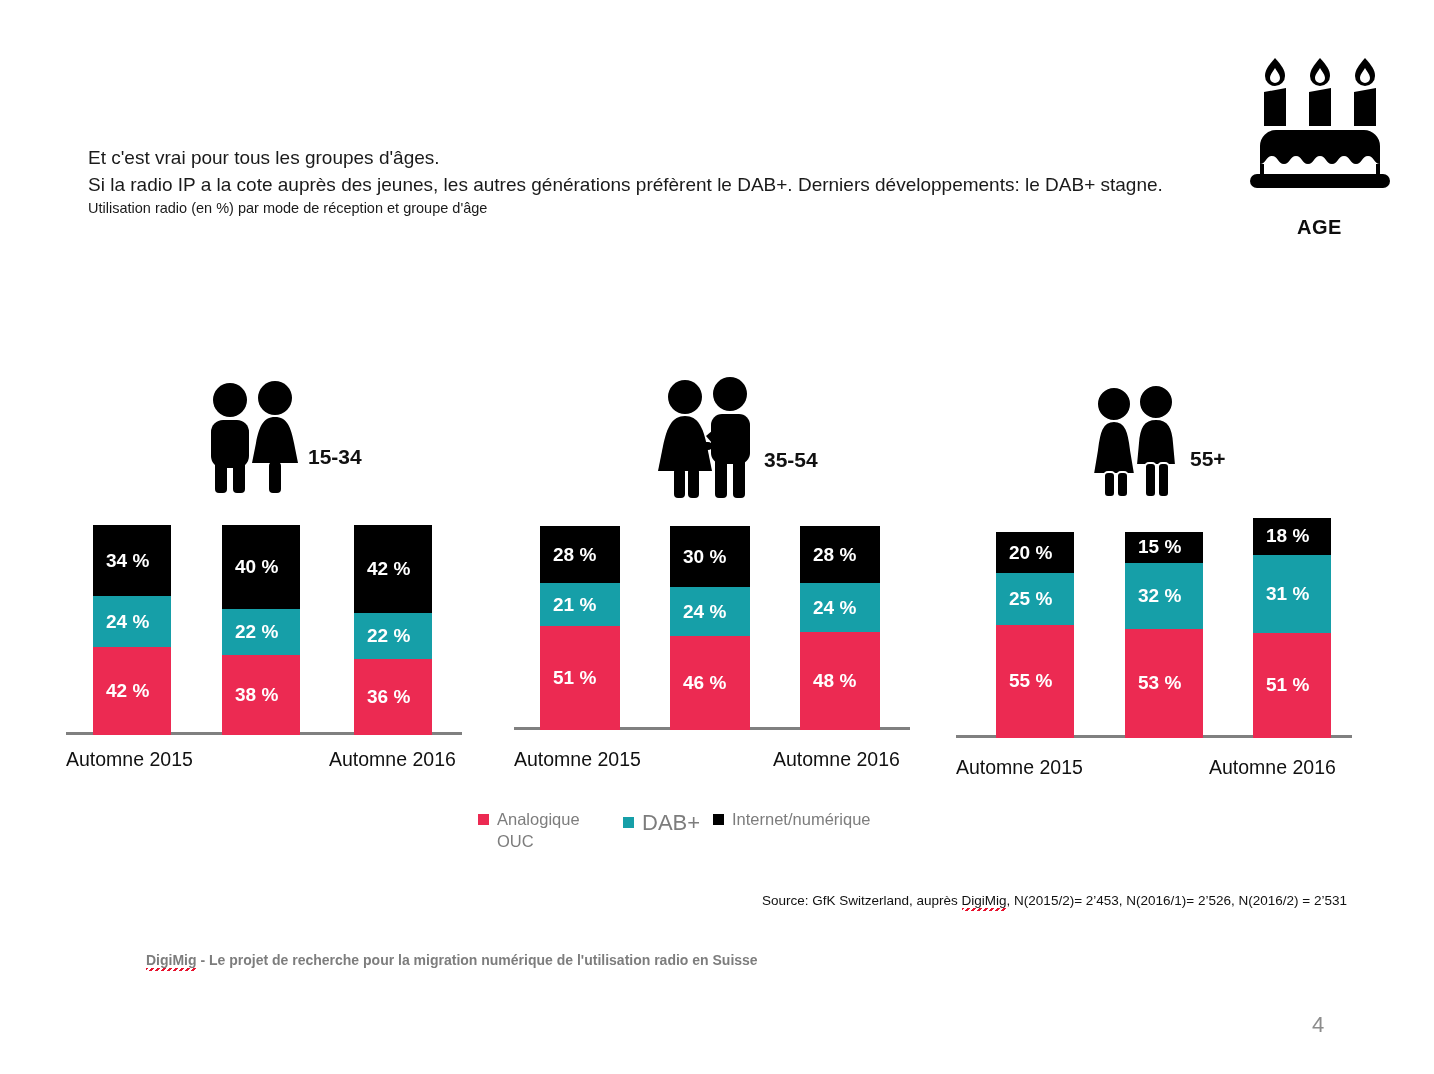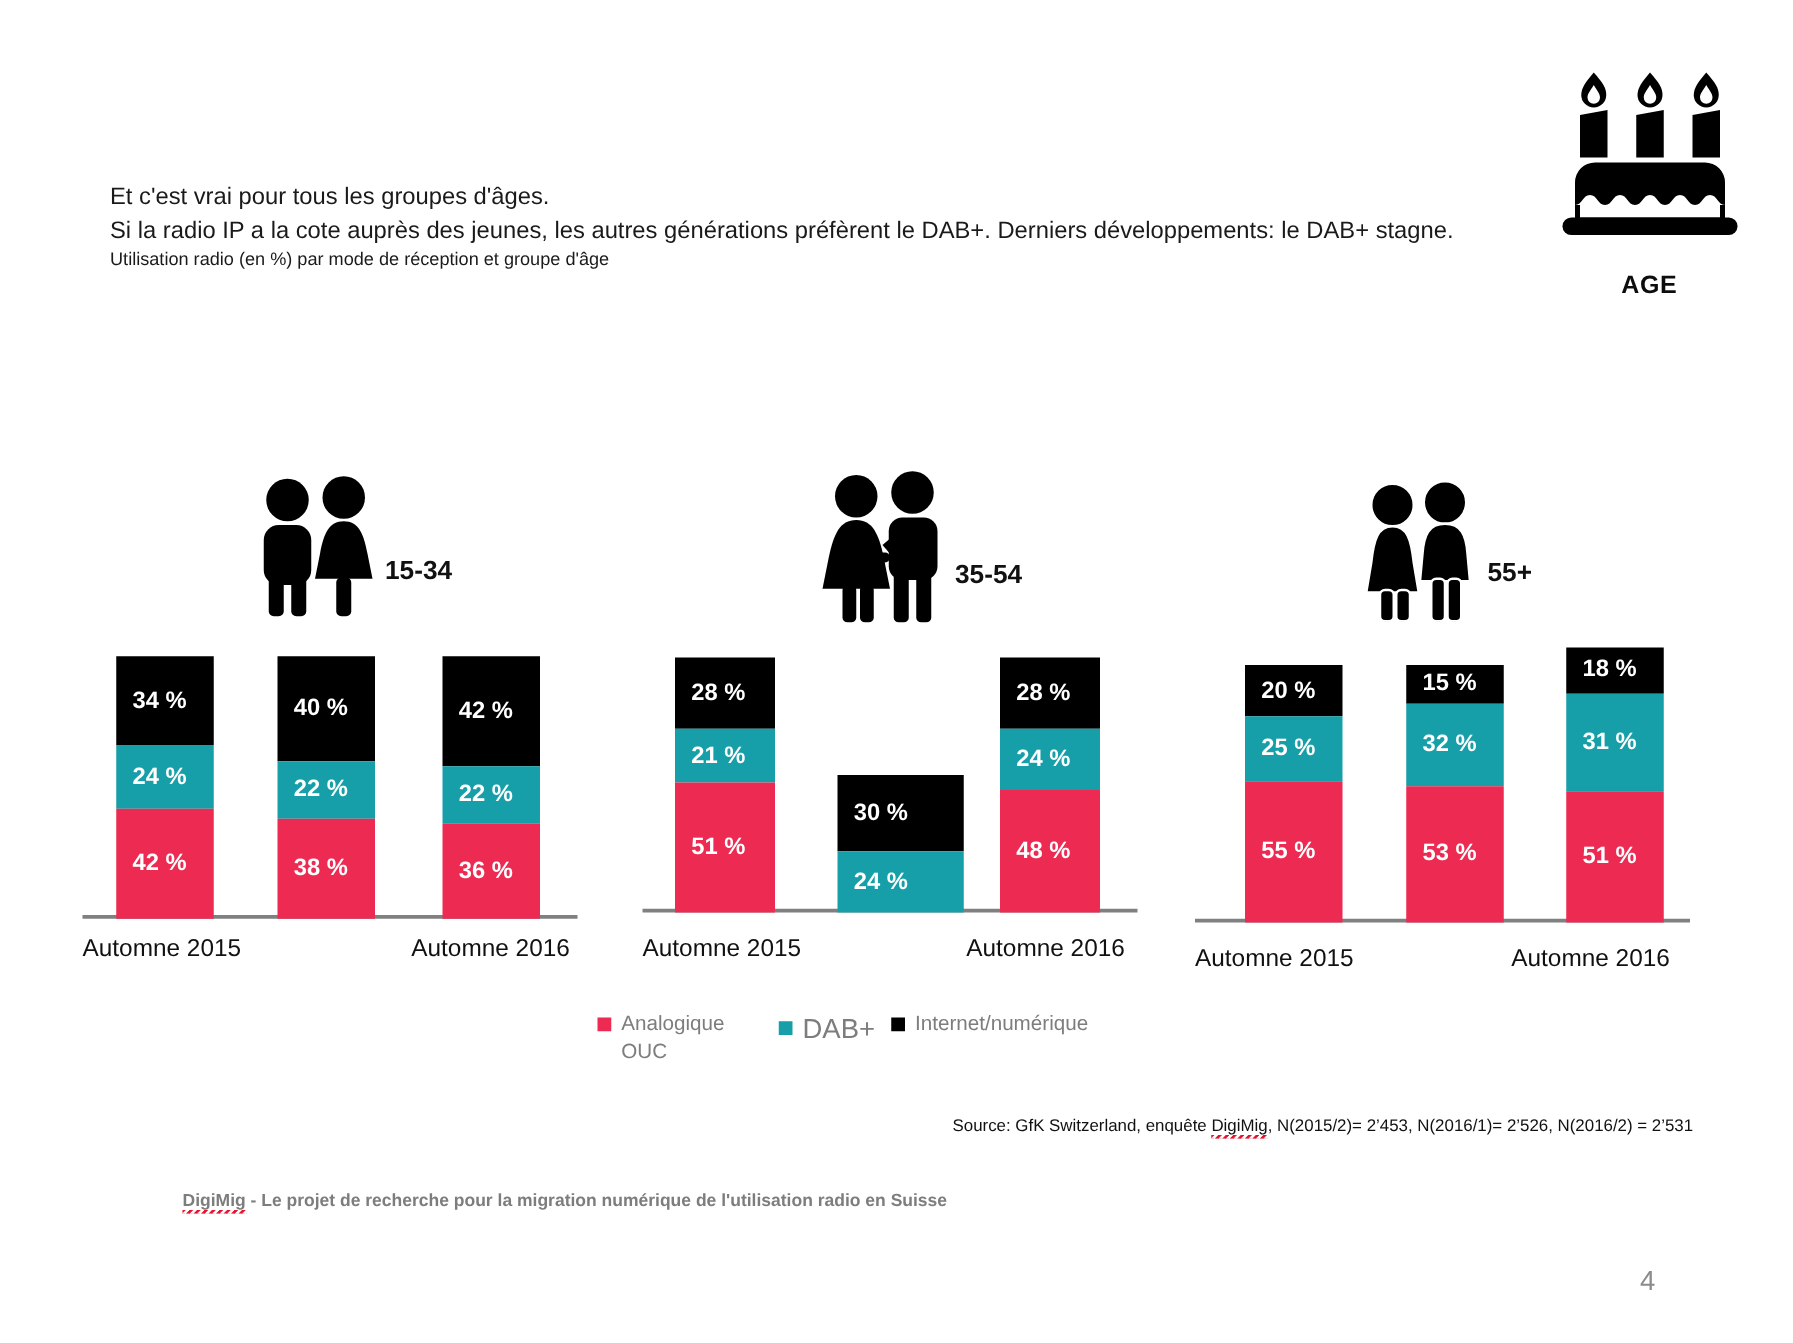--- a/index.html
+++ b/index.html
@@ -226,26 +226,29 @@
             <span>28 %</span>
           </div>
         <div class="seg s-dab" style="height:42.8px;">
             <span>21 %</span>
           </div>
         <div class="seg s-analog" style="height:104px;">
             <span>51 %</span>
           </div>
       </div>
 
-      <div class="bar" style="left:156px; width:101px;text-align:center;">
+      <div class="bar" style="left:156px; width:80px;text-align:center;">
         <div class="seg s-net" style="height:61.2px;">
             <span>30 %</span>
           </div>
         <div class="seg s-dab" style="height:48.9px;">
             <span>24 %</span>
+          </div>
+        <div class="seg s-analog" style="height:93.8px;">
+            <span>46 %</span>
           </div>
       </div>
 
       <div class="bar" style="left:286px; width:80px;">
         <div class="seg s-net" style="height:57.1px;">
             <span>28 %</span>
           </div>
         <div class="seg s-dab" style="height:48.9px;">
             <span>24 %</span>
           </div>
@@ -336,19 +339,19 @@
       <div class="swatch sw-dab" style="margin-top:9px;"></div>
       <div class="leg-text big">DAB+</div>
     </div>
 
     <div class="leg-item">
       <div class="swatch sw-net"></div>
       <div class="leg-text">Internet/numérique</div>
     </div>
   </div>
 
-  <div class="source"><span>Source: GfK Switzerland, enquête </span><span class="sp">DigiMig</span><span>, N(2015/2)= 2’453, N(2016/1)= 2’526, N(2016/2) = 2’531</span></div>
+  <div class="source"><span>Source: GfK Switzerland, auprès </span><span class="sp">DigiMig</span><span>, N(2015/2)= 2’453, N(2016/1)= 2’526, N(2016/2) = 2’531</span></div>
 
   <div class="footer"><span class="sp">DigiMig</span><span> - Le projet de recherche pour la migration numérique de l'utilisation radio en Suisse</span></div>
 
   <div class="page-num">4</div>
 
 </div>
 
 </body></html>

